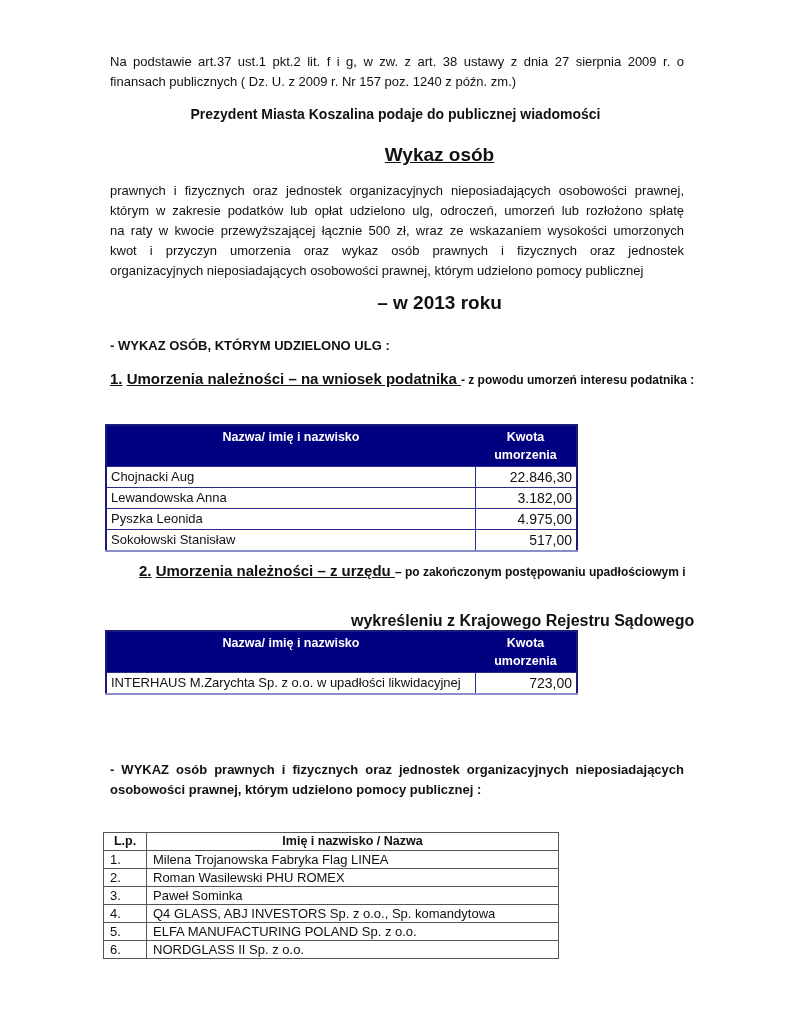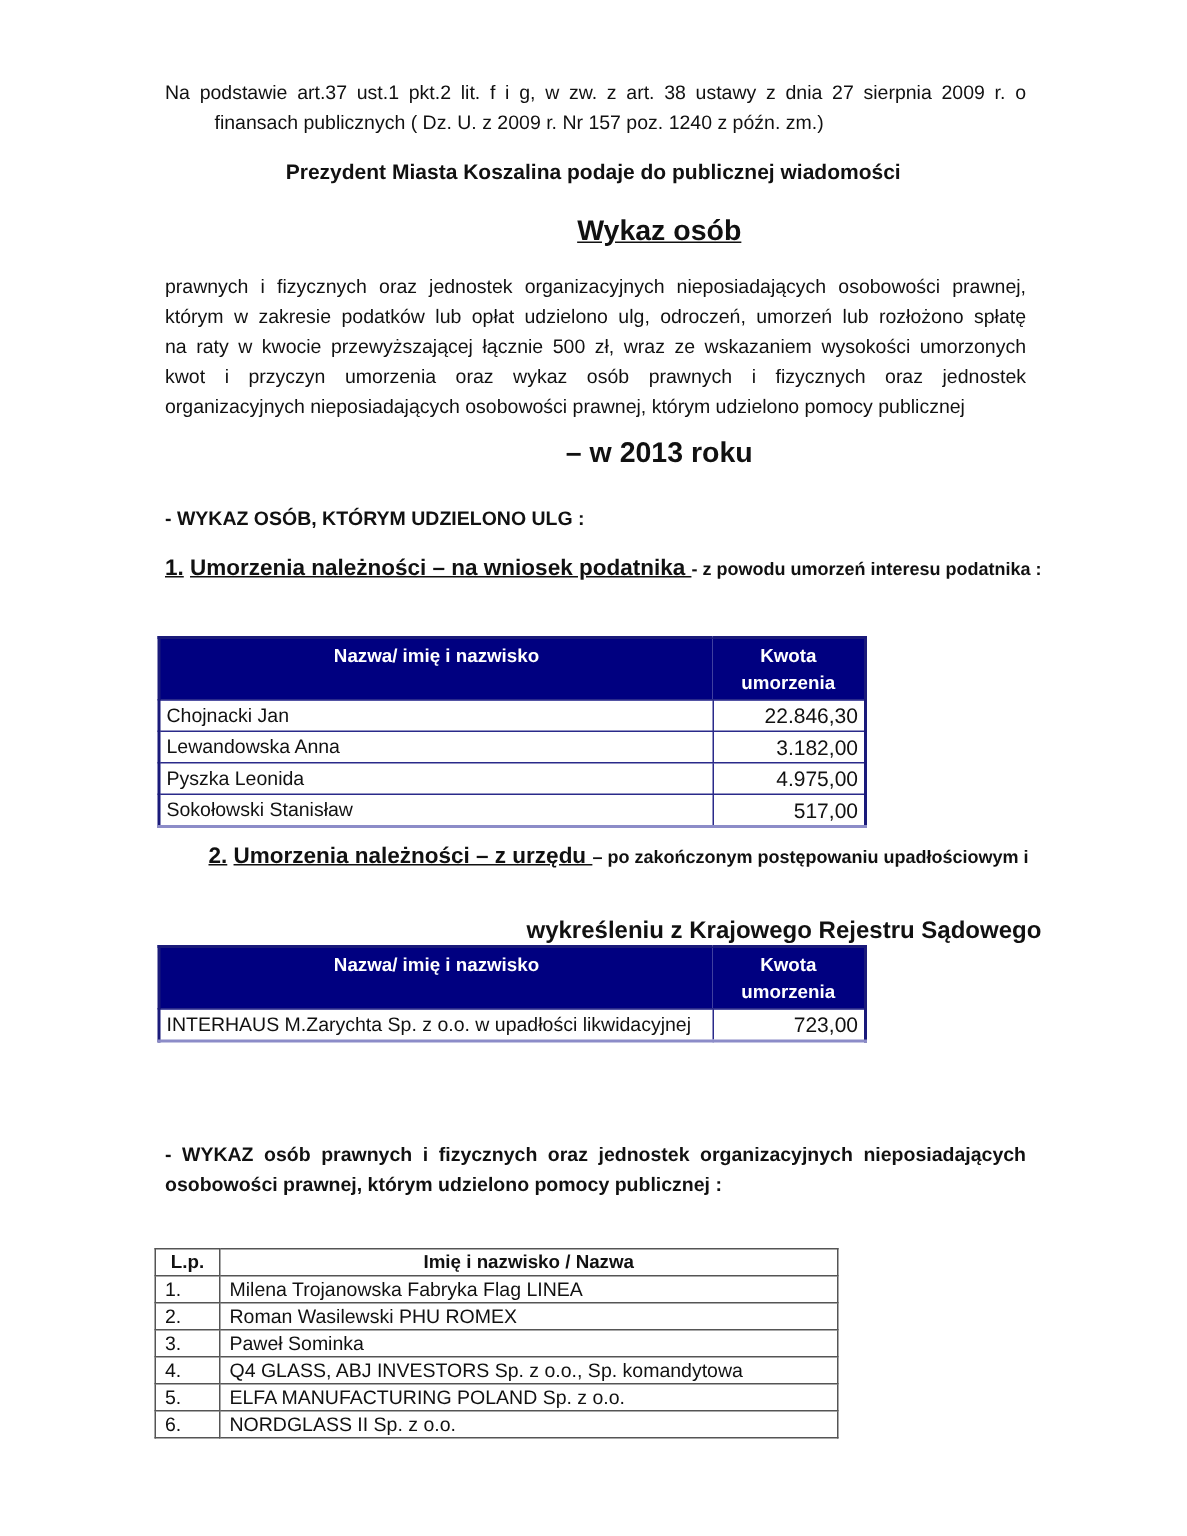--- a/index.html
+++ b/index.html
@@ -20,21 +20,21 @@
   table.blue td { border: 1px solid #2a2a8a; padding: 0 4px; line-height: 20px; height: 19px; }
   table.blue td.num { text-align: right; font-size: 14px; vertical-align: bottom; }
   table.grey { border: 1.5px solid #444; }
   table.grey th, table.grey td { border: 1px solid #555; padding: 0 6px; line-height: 17px; height: 17px; }
   table.grey th { font-weight: bold; font-size: 12.5px; text-align: center; }
 </style>
 </head>
 <body>
 
 <div class="abs para para-last-justify" style="top:52px;">Na podstawie art.37 ust.1 pkt.2 lit. f i g, w zw. z art. 38  ustawy z dnia 27 sierpnia 2009  r. o</div>
-<div class="abs para" style="top:72px;margin-left:33px;">finansach publicznych ( Dz. U. z 2009 r. Nr 157 poz. 1240 z późn. zm.)</div>
+<div class="abs para" style="top:72px;">finansach publicznych ( Dz. U. z 2009 r. Nr 157 poz. 1240 z późn. zm.)</div>
 
 <div class="abs center bold" style="top:106px; font-size:14px;">Prezydent Miasta Koszalina podaje do publicznej wiadomości</div>
 
 <div class="abs center title u" style="top:144px;">Wykaz osób</div>
 
 <div class="abs para para-last-justify" style="top:181px;">prawnych i fizycznych oraz jednostek organizacyjnych nieposiadających osobowości prawnej,</div>
 <div class="abs para para-last-justify" style="top:201px;">którym w zakresie podatków lub opłat udzielono ulg, odroczeń, umorzeń lub rozłożono spłatę</div>
 <div class="abs para para-last-justify" style="top:221px;">na raty w kwocie przewyższającej łącznie 500 zł, wraz ze wskazaniem wysokości umorzonych</div>
 <div class="abs para para-last-justify" style="top:241px;">kwot i przyczyn umorzenia oraz wykaz osób prawnych i fizycznych oraz jednostek</div>
 <div class="abs para" style="top:261px;">organizacyjnych nieposiadających osobowości prawnej, którym udzielono pomocy publicznej</div>
@@ -50,21 +50,21 @@
 
 <table class="blue" style="top:424px; left:105px; width:473px;">
   <thead>
     <tr>
       <th style="width:360px; text-align:center;">Nazwa/ imię i nazwisko</th>
       <th style="text-align:center;">Kwota umorzenia</th>
     </tr>
   </thead>
   <tbody>
     <tr>
-      <td>Chojnacki Jan</td>
+      <td>Chojnacki Aug</td>
       <td class="num">22.846,30</td>
     </tr>
     <tr>
       <td>Lewandowska Anna</td>
       <td class="num">3.182,00</td>
     </tr>
     <tr>
       <td>Pyszka Leonida</td>
       <td class="num">4.975,00</td>
     </tr>

